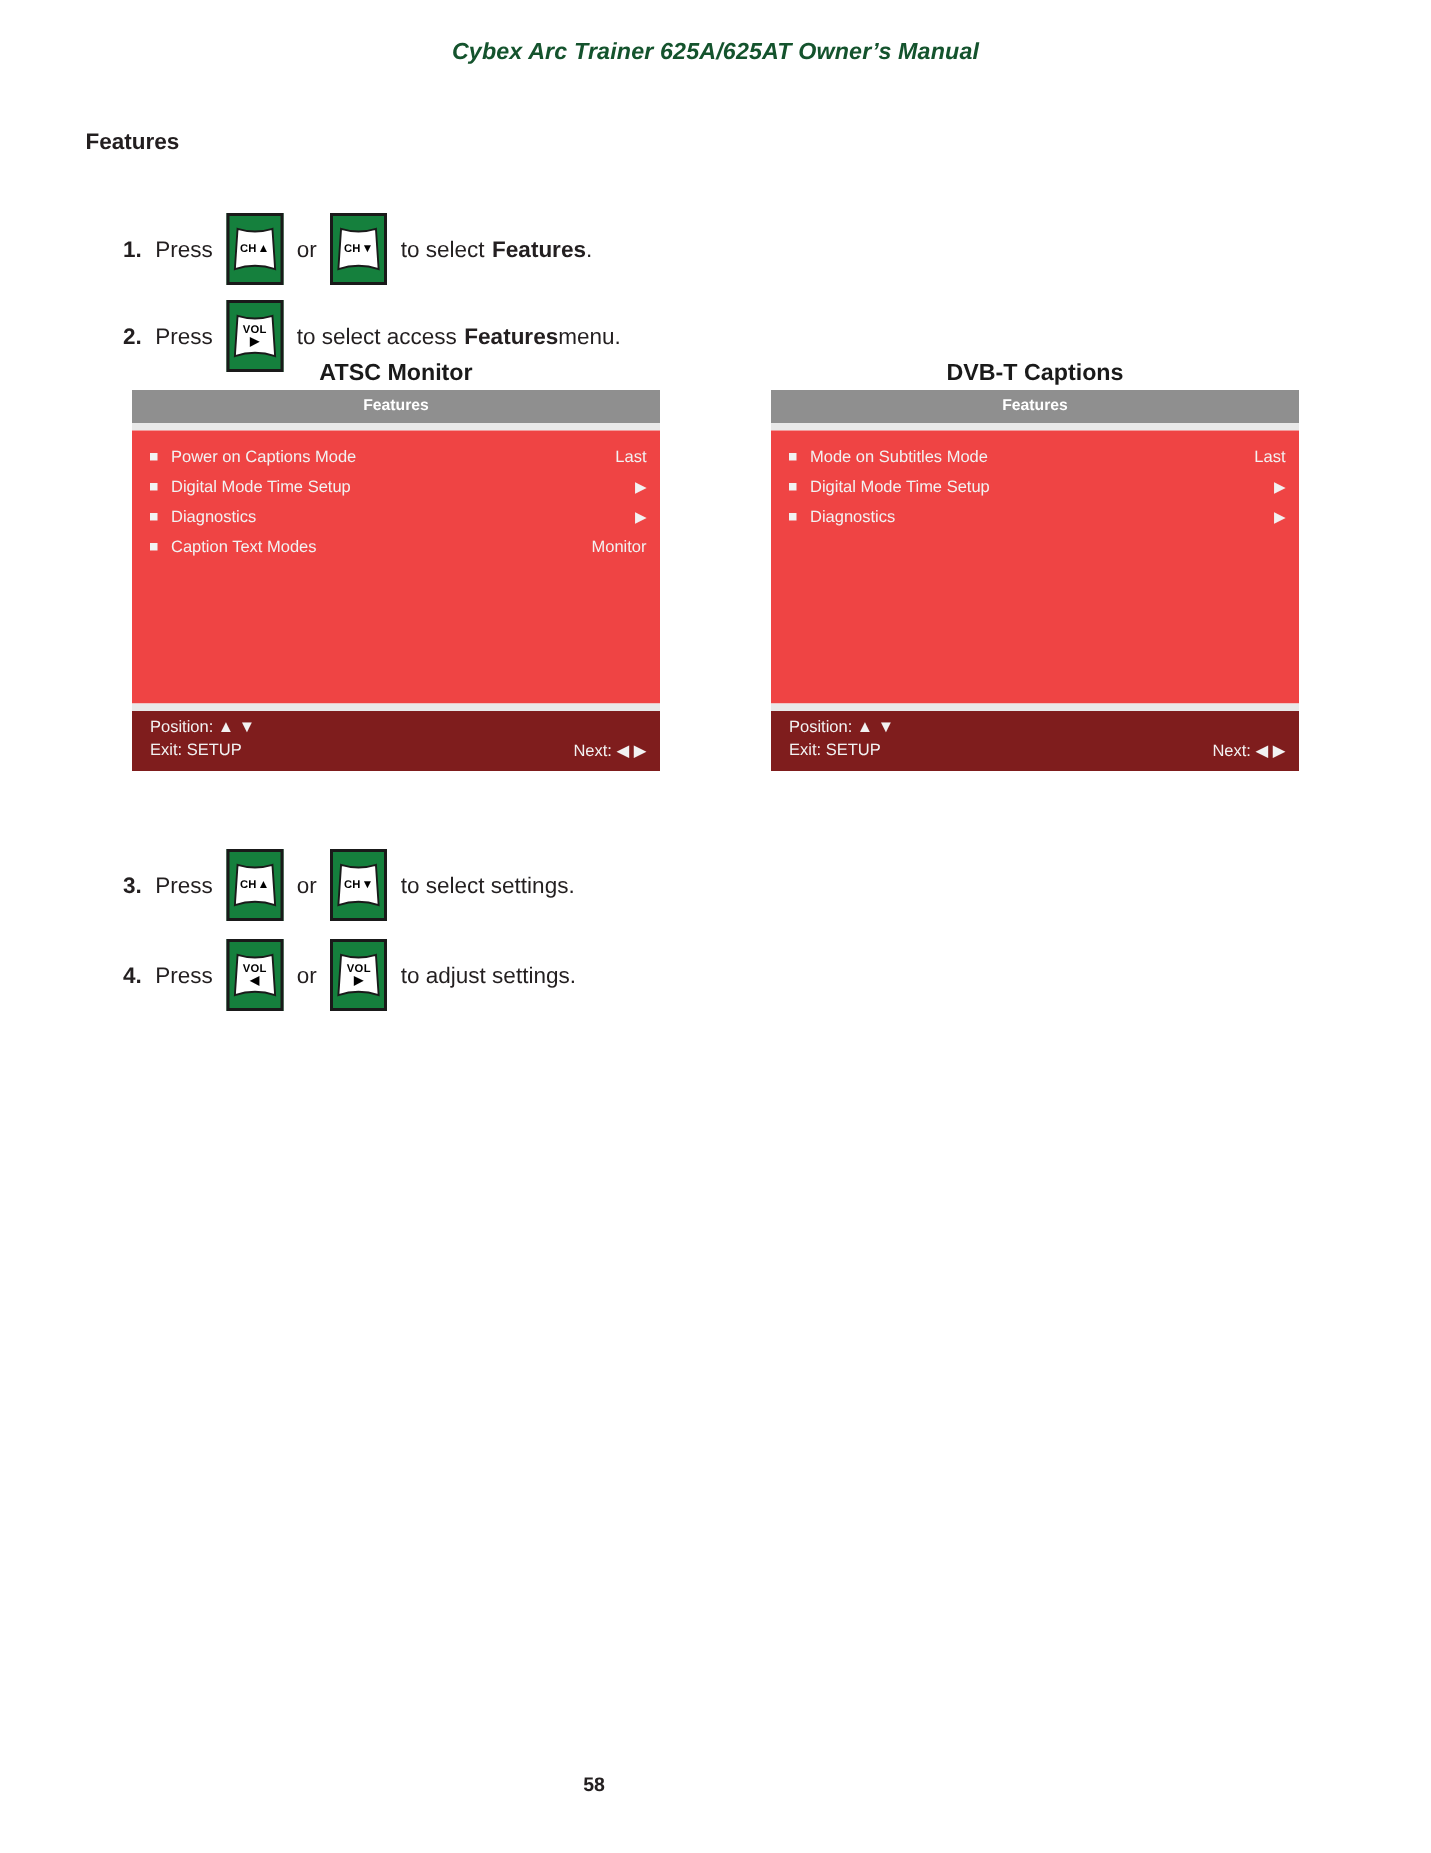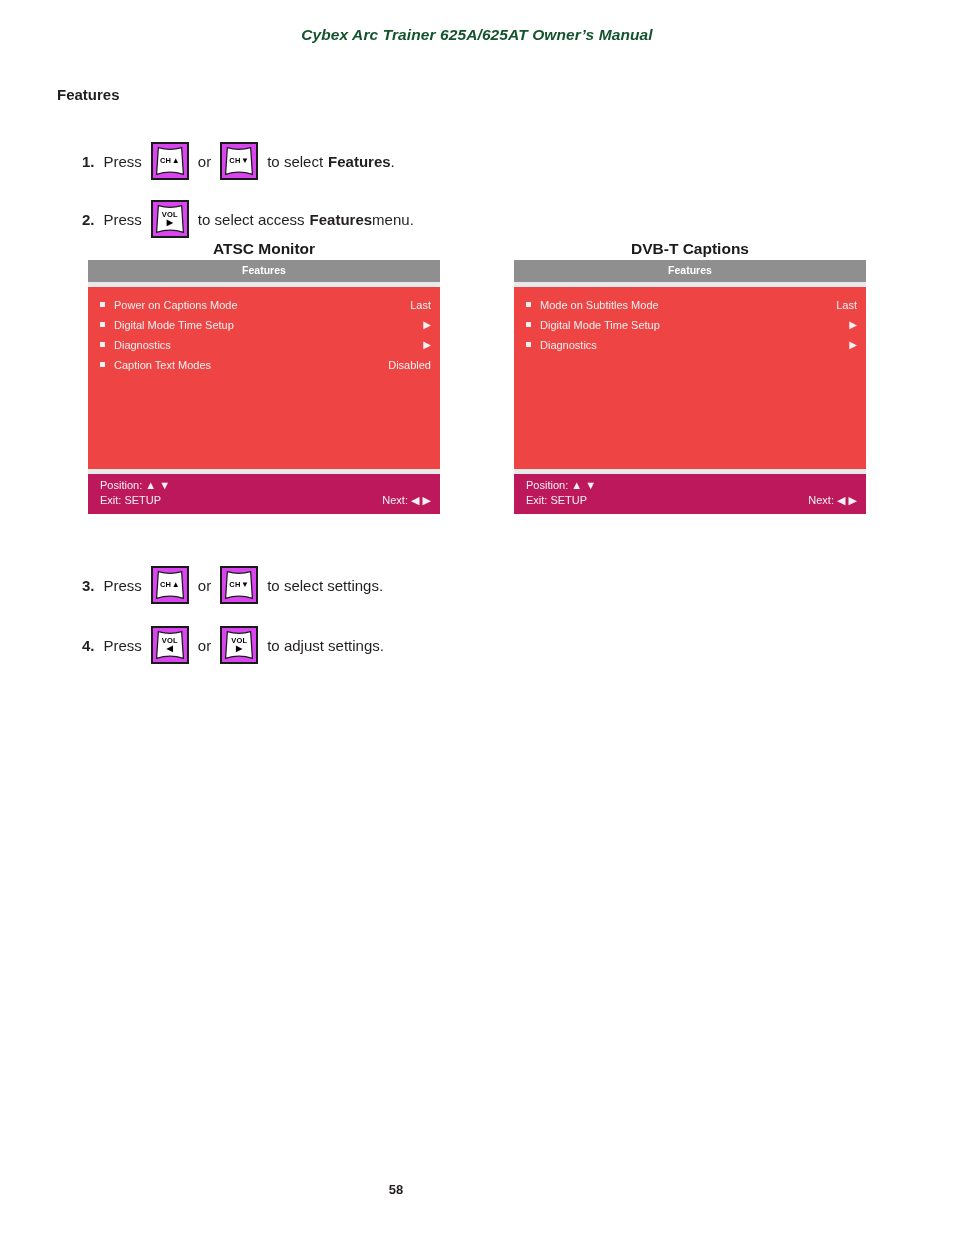--- a/index.html
+++ b/index.html
@@ -60,24 +60,24 @@
 
   .step-1 { top: 142px; }
   .step-2 { top: 200px; }
   .step-3 { top: 566px; }
   .step-4 { top: 626px; }
 
   
   .key {
     position: relative;
     width: 38px;
-    height: 38px;
+    height: 48px;
     margin: 0 4px;
     border: 2px solid #1a1a1a;
-    background: #d946ef;
+    background: #15803d;
     box-sizing: border-box;
     flex: 0 0 auto;
   }
   .key svg {
     position: absolute;
     inset: 0;
     width: 100%;
     height: 100%;
     display: block;
   }
@@ -147,21 +147,21 @@
   }
   .osd-label { flex: 1 1 auto; }
   .osd-value {
     text-align: right;
     flex: 0 0 auto;
     color: #f2f2f2;
   }
   .osd-value.arrow { font-size: 10px; }
 
   .osd-foot {
-    background: #be185d;
+    background: #7f1d1d;
     color: #f2f2f2;
     font-size: 11px;
     padding: 5px 9px 7px 12px;
     box-sizing: border-box;
   }
   .osd-foot-line1 { padding-bottom: 3px; }
   .osd-foot-line2 {
     display: flex;
     justify-content: space-between;
     text-align: center;
@@ -246,21 +246,21 @@
       <span class="osd-value arrow">▶</span>
     </div>
     <div class="osd-row">
       <span class="osd-bullet"></span>
       <span class="osd-label">Diagnostics</span>
       <span class="osd-value arrow">▶</span>
     </div>
     <div class="osd-row">
       <span class="osd-bullet"></span>
       <span class="osd-label">Caption Text Modes</span>
-      <span class="osd-value">Disabled</span>
+      <span class="osd-value">Monitor</span>
     </div>
   </div>
   <div class="osd-sep"></div>
   <div class="osd-foot">
     <div class="osd-foot-line1">Position: ▲ ▼</div>
     <div class="osd-foot-line2">
       <span>Exit: SETUP</span>
       <span>Next: ◀ ▶</span>
     </div>
   </div>

